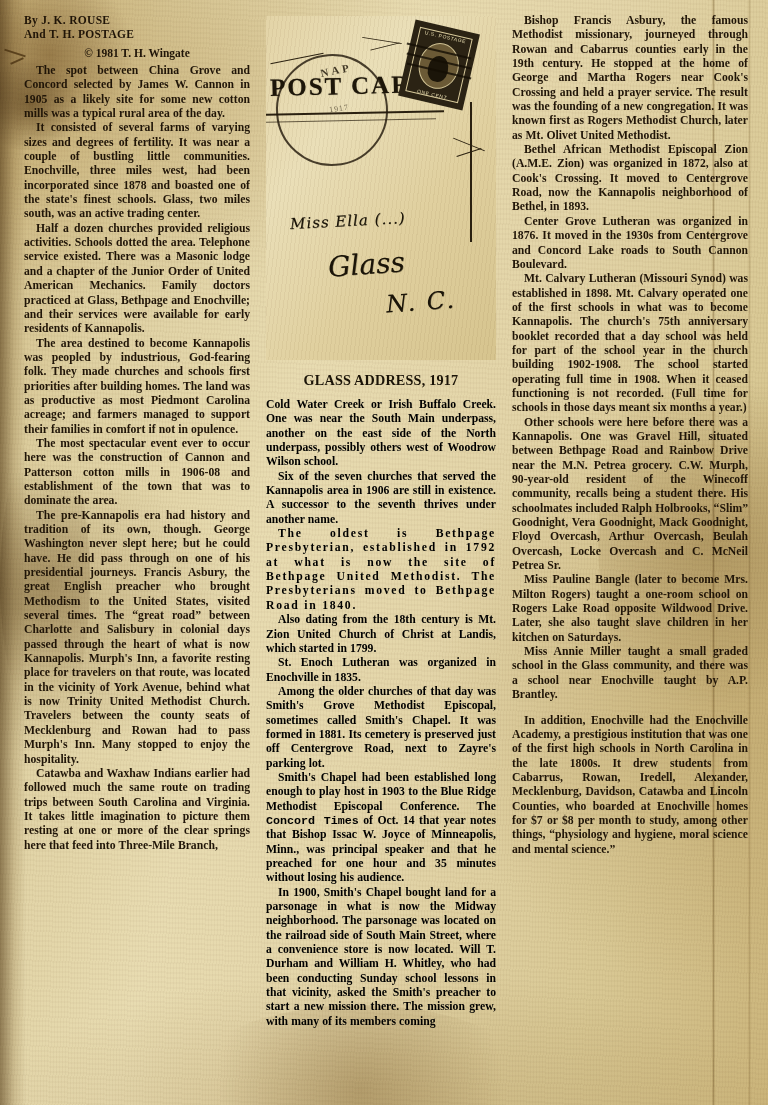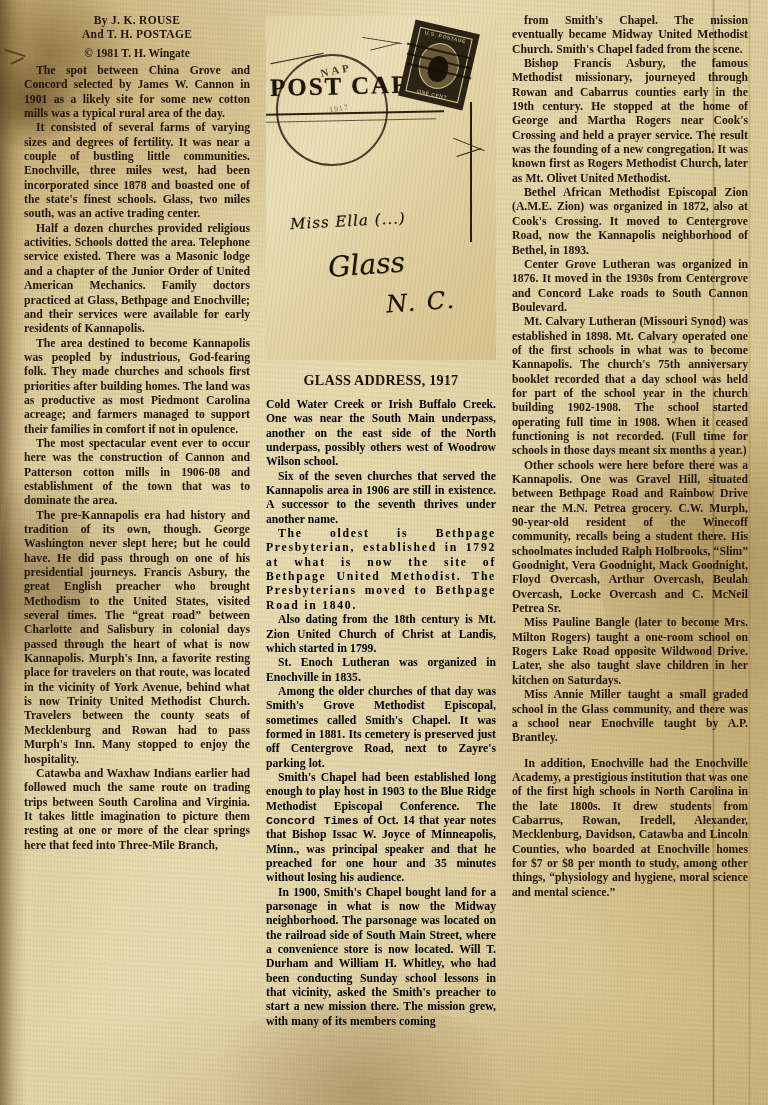--- a/index.html
+++ b/index.html
@@ -44,21 +44,21 @@
   .crease{
     position:absolute;top:0;height:1105px;width:3px;pointer-events:none;
     background:linear-gradient(90deg,rgba(255,250,225,.35),rgba(110,82,34,.42),rgba(255,250,225,.22));
     mix-blend-mode:multiply;opacity:.8;
   }
   .col{position:absolute;top:14px;color:#201508;}
   .col1{left:24px;width:226px;}
   .col3{left:512px;width:236px;}
 
   .byline{
-    text-align:center;font-weight:bold;font-size:11.5px;line-height:13.5px;
+    text-align:left;font-weight:bold;font-size:11.5px;line-height:13.5px;
     letter-spacing:.3px;font-family:"Liberation Serif",serif;
   }
   .copy{
     text-align:center;font-weight:bold;font-size:11.5px;line-height:14px;
     margin-top:5px;margin-bottom:4px;
   }
   p.body{
     margin:0;
     text-align:justify;
     text-indent:12px;
@@ -207,42 +207,41 @@
     <div class="hand hand-3">N. C.</div>
   </div>
 
   <div class="caption">GLASS ADDRESS, 1917</div>
 
   <div class="col col1">
     <div class="byline">By J. K. ROUSE</div>
     <div class="byline">And T. H. POSTAGE</div>
     <div class="copy">© 1981 T. H. Wingate</div>
 
-    <p class="body">The spot between China Grove and Concord selected by James W. Cannon in 1901 as a likely site for some new cotton mills was a typical rural area of the day.</p>
+    <p class="body">The spot between China Grove and Concord selected by James W. Cannon in 1905 as a likely site for some new cotton mills was a typical rural area of the day.</p>
     <p class="body">It consisted of several farms of varying sizes and degrees of fertility. It was near a couple of bustling little communities. Enochville, three miles west, had been incorporated since 1878 and boasted one of the state's finest schools. Glass, two miles south, was an active trading center.</p>
     <p class="body">Half a dozen churches provided religious activities. Schools dotted the area. Telephone service existed. There was a Masonic lodge and a chapter of the Junior Order of United American Mechanics. Family doctors practiced at Glass, Bethpage and Enochville; and their services were available for early residents of Kannapolis.</p>
     <p class="body">The area destined to become Kannapolis was peopled by industrious, God-fearing folk. They made churches and schools first priorities after building homes. The land was as productive as most Piedmont Carolina acreage; and farmers managed to support their families in comfort if not in opulence.</p>
     <p class="body">The most spectacular event ever to occur here was the construction of Cannon and Patterson cotton mills in 1906-08 and establishment of the town that was to dominate the area.</p>
     <p class="body">The pre-Kannapolis era had history and tradition of its own, though. George Washington never slept here; but he could have. He did pass through on one of  his presidential journeys. Francis Asbury, the great English preacher who brought Methodism to the United States, visited several times. The “great road” between Charlotte and Salisbury in colonial days passed through the heart of what is now Kannapolis. Murph's Inn, a favorite resting place for travelers on that route, was located in the vicinity of York Avenue, behind what is now Trinity United Methodist Church. Travelers between the county seats of Mecklenburg and Rowan had to pass Murph's Inn. Many stopped to enjoy the hospitality.</p>
     <p class="body">Catawba and Waxhaw Indians earlier had followed much the same route on trading trips between South Carolina and Virginia. It takes little imagination to picture them resting at one or more of the clear springs here that feed into Three-Mile Branch,</p>
   </div>
 
   <div class="col2body">
     <p class="body noind">Cold Water Creek or Irish Buffalo Creek. One was near the South Main underpass, another on the east side of the North underpass, possibly others west of Woodrow Wilson school.</p>
     <p class="body">Six of the seven churches that served the Kannapolis area in 1906 are still in existence. A successor to the seventh thrives under another name.</p>
     <p class="body spread">The oldest is Bethpage Presbyterian, established in 1792 at what is now the site of Bethpage United Methodist. The Presbyterians moved to Bethpage Road in 1840.</p>
     <p class="body">Also dating from the 18th century is Mt. Zion United Church of Christ at Landis, which started in 1799.</p>
     <p class="body">St. Enoch Lutheran was organized in Enochville in 1835.</p>
     <p class="body">Among the older churches of that day was Smith's Grove Methodist Episcopal, sometimes called Smith's Chapel. It was formed in 1881. Its cemetery is preserved just off Centergrove Road, next to Zayre's parking lot.</p>
     <p class="body" id="p-concord">Smith's Chapel had been established long enough to play host in 1903 to the Blue Ridge Methodist Episcopal Conference. The <span class="bold-em">Concord Times</span> of Oct. 14 that year notes that Bishop Issac W. Joyce of Minneapolis, Minn., was principal speaker and that he preached for one hour and 35 minutes without losing his audience.</p>
     <p class="body">In 1900, Smith's Chapel bought land for a parsonage in what is now the Midway neighborhood. The parsonage was located on the railroad side of South Main Street, where a convenience store is now located. Will T. Durham and William H. Whitley, who had been conducting Sunday school lessons in that vicinity, asked the Smith's preacher to start a new mission there. The mission grew, with many of its members coming</p>
   </div>
 
   <div class="col col3">
-    <p class="body c3top">from Smith's Chapel. The mission eventually became Midway United Methodist Church. Smith's Chapel faded from the scene.</p>
     <p class="body">Bishop Francis Asbury, the famous Methodist missionary, journeyed through Rowan and Cabarrus counties early in the 19th century. He stopped at the home of George and Martha Rogers near Cook's Crossing and held a prayer service. The result was the founding of a new congregation. It was known first as Rogers Methodist Church, later as Mt. Olivet United Methodist.</p>
     <p class="body">Bethel African Methodist Episcopal Zion (A.M.E. Zion) was organized in 1872, also at Cook's Crossing. It moved to Centergrove Road, now the Kannapolis neighborhood of Bethel, in 1893.</p>
     <p class="body">Center Grove Lutheran was organized in 1876. It moved in the 1930s from Centergrove and Concord Lake roads to South Cannon Boulevard.</p>
     <p class="body">Mt. Calvary Lutheran (Missouri Synod) was established in 1898. Mt. Calvary operated one of the first schools in what was to become Kannapolis. The church's 75th anniversary booklet recorded that a day school was held for part of the school year in the church building 1902-1908. The school started operating full time in 1908. When it ceased functioning is not recorded. (Full time for schools in those days meant six months a year.)</p>
     <p class="body">Other schools were here before there was a Kannapolis. One was Gravel Hill, situated between Bethpage Road and Rainbow Drive near the M.N. Petrea grocery. C.W. Murph, 90-year-old resident of the Winecoff community, recalls being a student there. His schoolmates included Ralph Holbrooks, “Slim” Goodnight, Vera Goodnight, Mack Goodnight, Floyd Overcash, Arthur Overcash, Beulah Overcash, Locke Overcash and C. McNeil Petrea Sr.</p>
     <p class="body">Miss Pauline Bangle (later to become Mrs. Milton Rogers) taught a one-room school on Rogers Lake Road opposite Wildwood Drive. Later, she also taught slave children in her kitchen on Saturdays.</p>
     <p class="body">Miss Annie Miller taught a small graded school in the Glass community, and there was a school near Enochville taught by A.P. Brantley.</p>
     <p class="body gap">In addition, Enochville had the Enochville Academy, a prestigious institution that was one of the first high schools in North Carolina in the late 1800s. It drew students from Cabarrus, Rowan, Iredell, Alexander, Mecklenburg, Davidson, Catawba and Lincoln Counties, who boarded at Enochville homes for $7 or $8 per month to study, among other things, “physiology and hygiene, moral science and mental science.”</p>
   </div>
 

